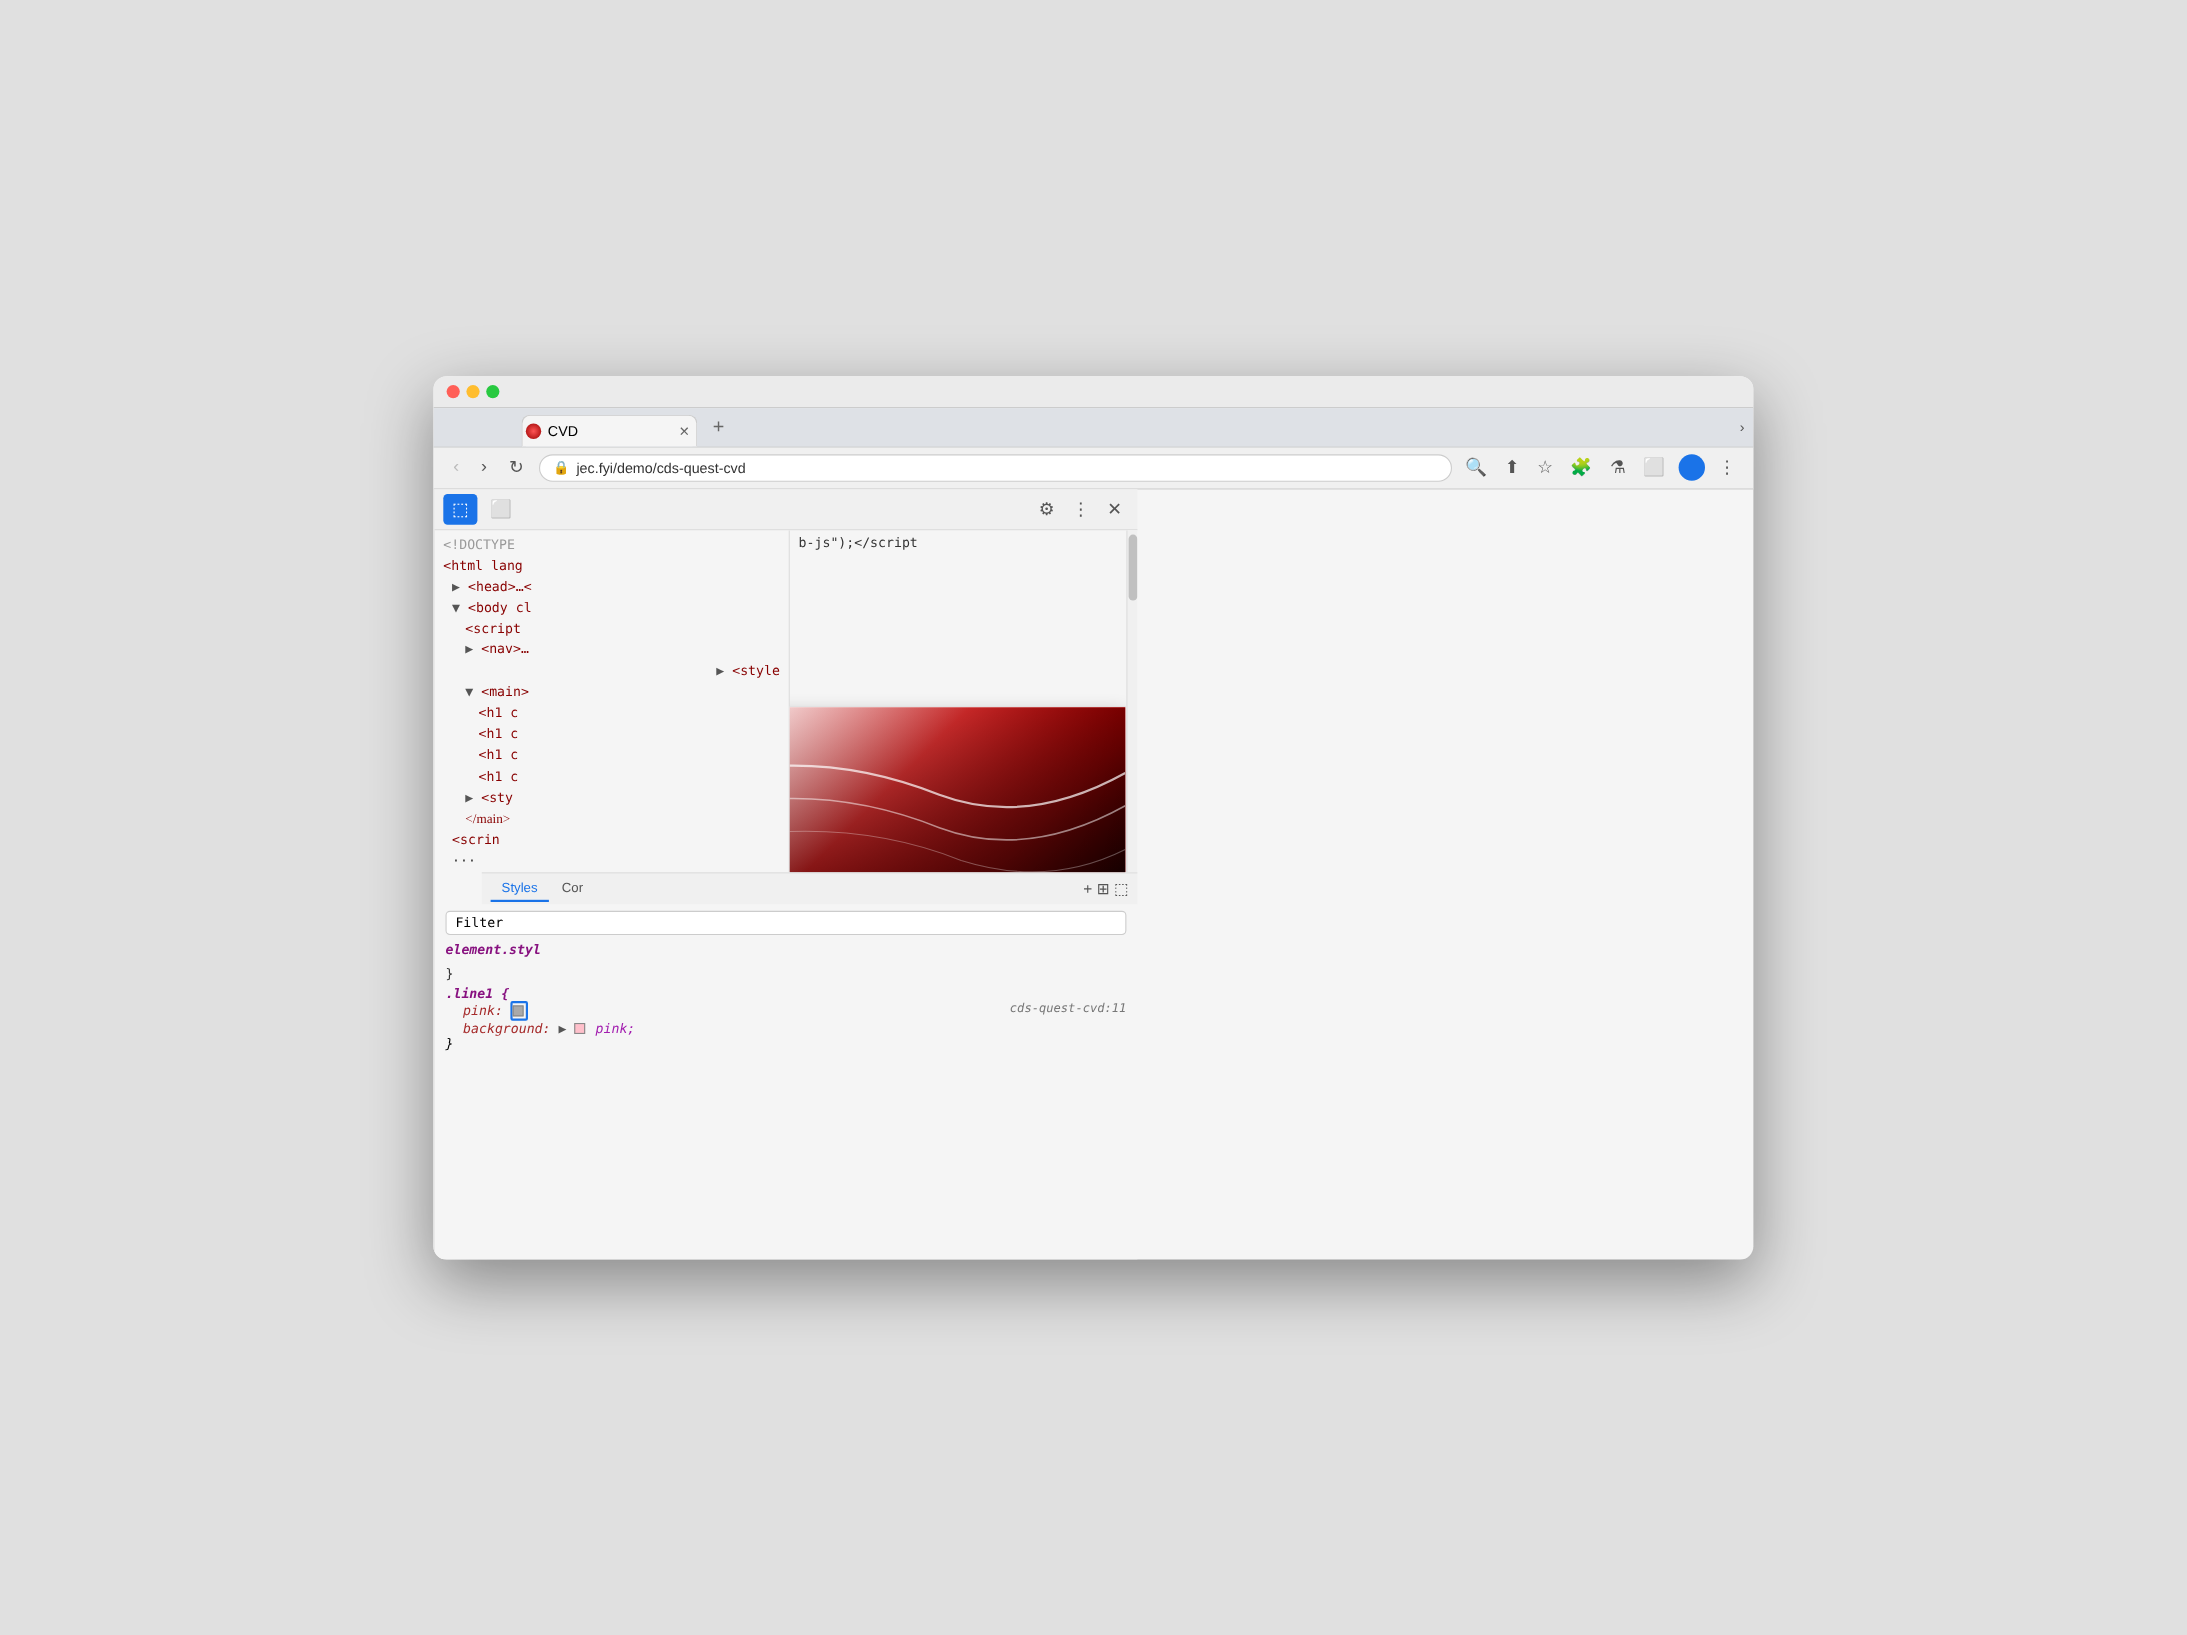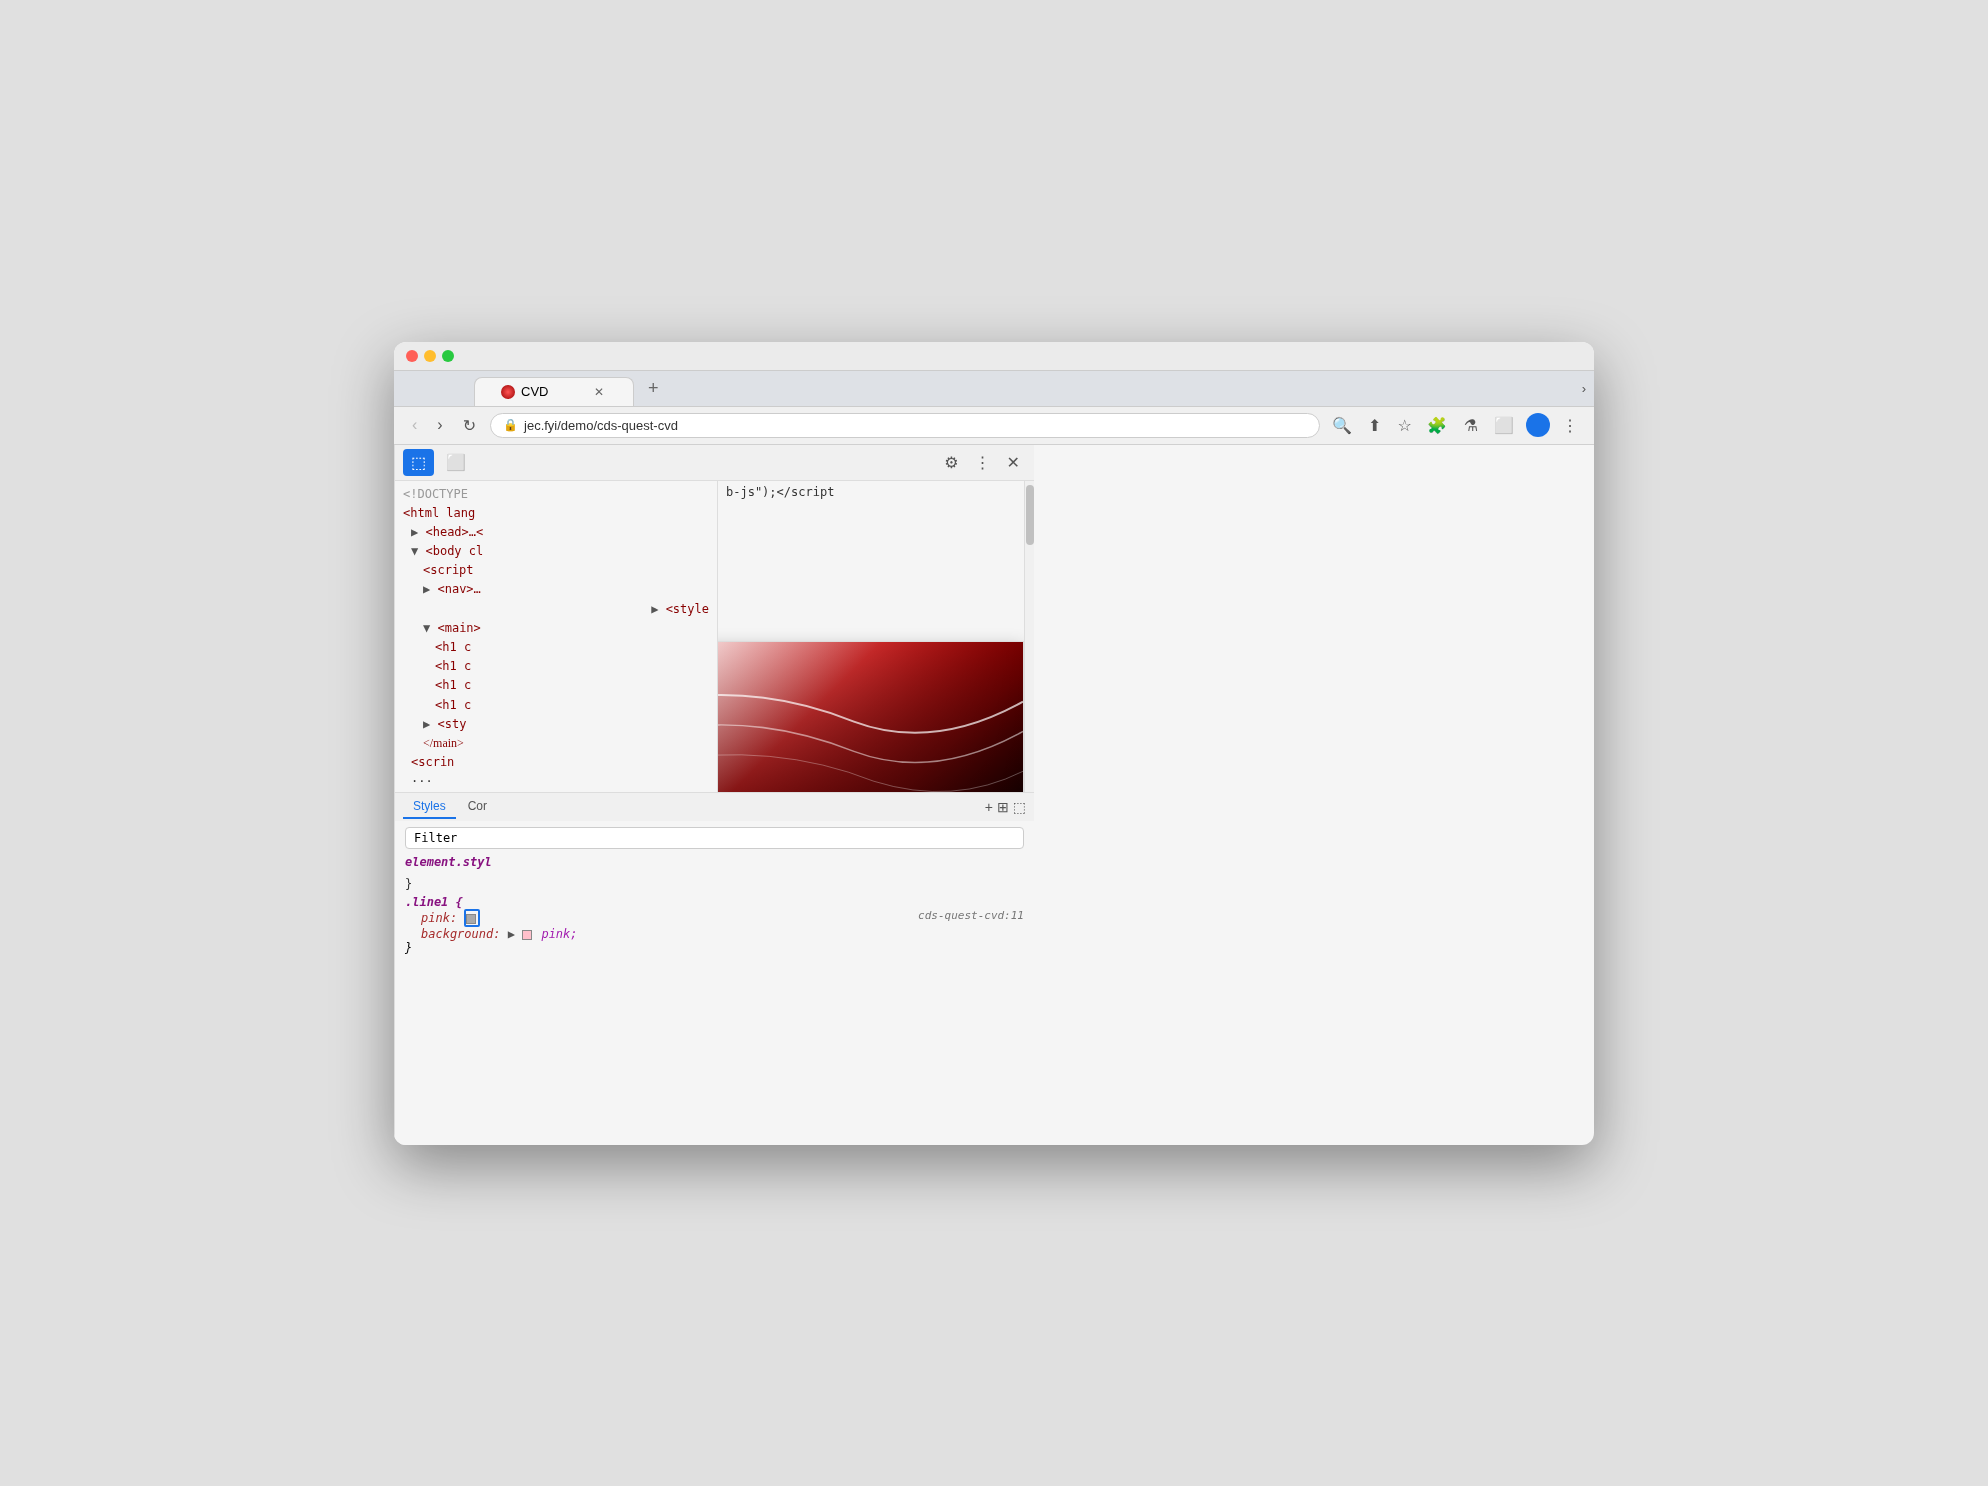--- a/index.html
+++ b/index.html
@@ -56,21 +56,21 @@
       padding-left: 80px;
       gap: 0;
     }
 
     .tab {
       display: flex;
       align-items: center;
       gap: 6px;
       background: #f5f5f5;
       border-radius: 8px 8px 0 0;
-      padding: 6px 26px;
+      padding: 6px 3px;
       font-size: 13px;
       min-width: 160px;
       border: 1px solid #ccc;
       border-bottom: none;
       position: relative;
     }
     .tab-favicon {
       width: 14px; height: 14px;
       background: radial-gradient(circle, #f55, #900);
       border-radius: 50%;
@@ -326,20 +326,21 @@
     .tree-caret { cursor: pointer; color: #555; }
 
     
     .bottom-tabs {
       border-top: 1px solid #ddd;
       background: #f0f0f0;
       display: flex;
       gap: 2px;
       padding: 2px 8px;
       align-items: center;
+      margin-left: 43px;
     }
     .bottom-tab {
       padding: 4px 10px;
       font-size: 12px;
       font-family: -apple-system, sans-serif;
       color: #555;
       cursor: pointer;
       border-bottom: 2px solid transparent;
     }
     .bottom-tab.active {

